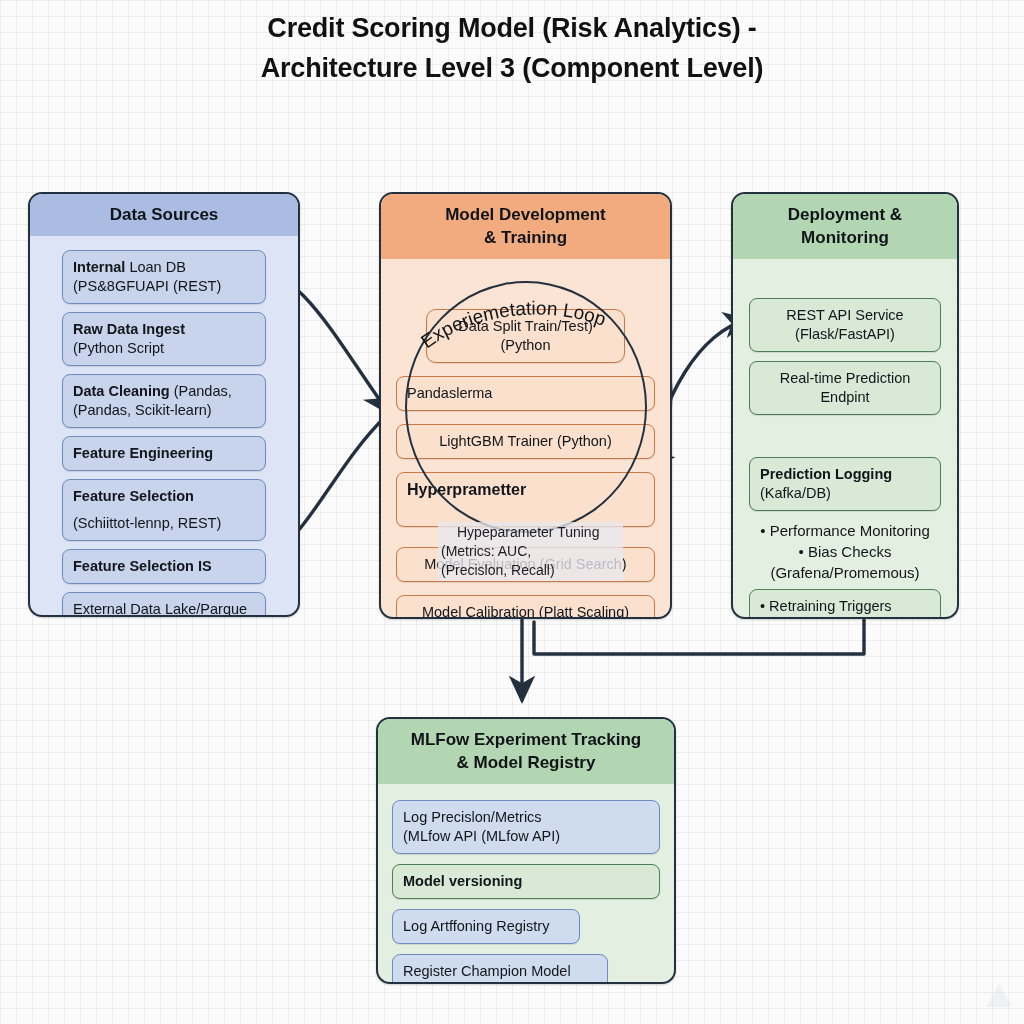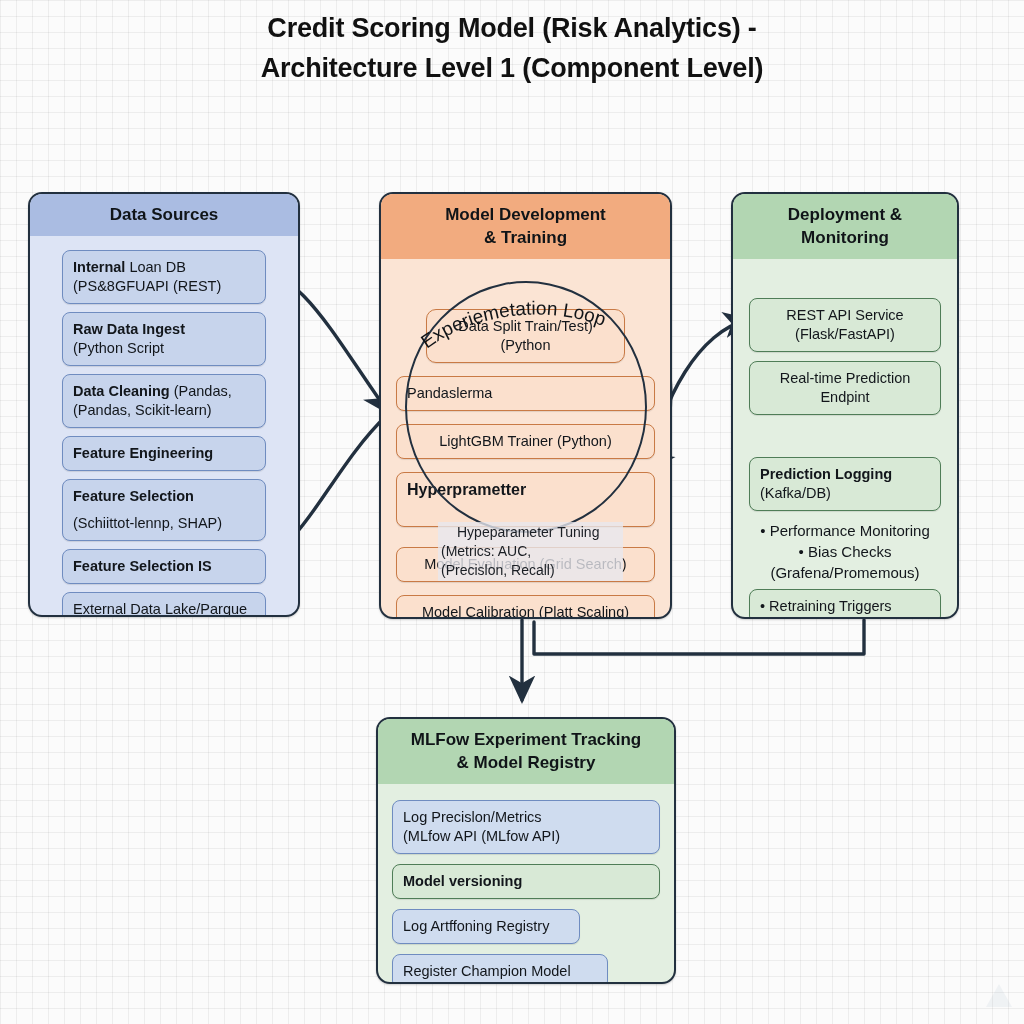--- a/index.html
+++ b/index.html
@@ -91,21 +91,21 @@
   .glyph-tl { position:absolute; right:8px; bottom:10px; width:34px; height:34px;
               opacity:0.10; }
 </style>
 </head>
 <body>
 
 <div id="canvas">
 
   <div class="title">
     <span>Credit Scoring Model (Risk Analytics) -</span>
-    <span class="l2">Architecture Level 1 (Component Level)</span>
+    <span class="l2">Architecture Level 3 (Component Level)</span>
   </div>
 
   <svg class="links" viewBox="0 0 1024 1024">
     <defs>
       <marker id="ah" markerWidth="9" markerHeight="9" refX="7.2" refY="4.5" orient="auto">
         <path d="M0,0.6 L8.4,4.5 L0,8.4 L2.3,4.5 Z" fill="#22303f"></path>
       </marker>
     </defs>
     <g fill="none" stroke="#22303f" stroke-width="3.4" stroke-linecap="round" stroke-linejoin="round">
 
@@ -144,21 +144,21 @@
         <div>(Pandas, Scikit-learn)</div>
       </div>
 
       <div class="node n-blue">
         <div><b>Feature Engineering</b></div>
       </div>
 
       <div class="node n-blue">
         <div><b>Feature Selection</b></div>
         <div style="height:8px"></div>
-        <div>(Schiittot-lennp, SHAP)</div>
+        <div>(Schiittot-lennp, REST)</div>
       </div>
 
       <div class="node n-blue">
         <div><b>Feature Selection IS</b></div>
       </div>
 
       <div class="node n-blue">
         <div>External Data Lake/Parque</div>
       </div>
 

